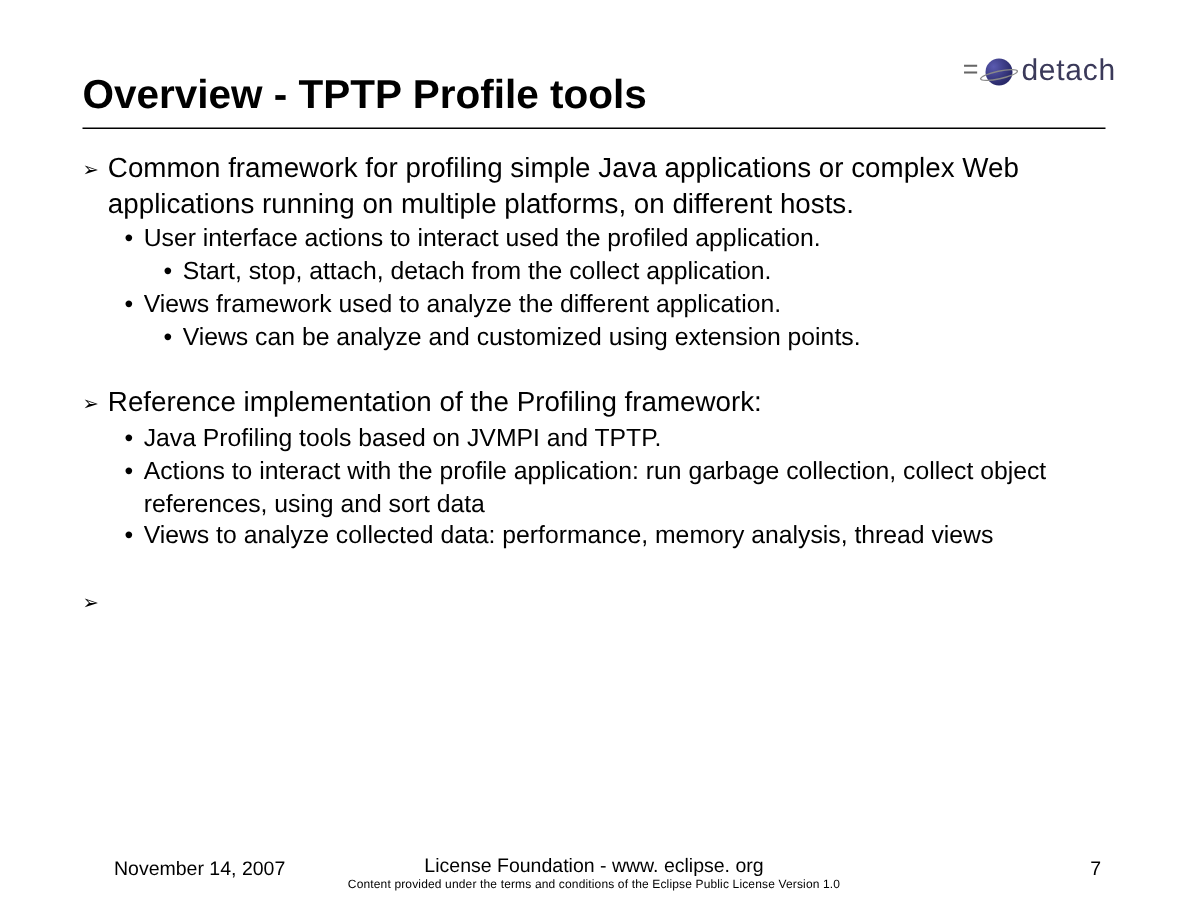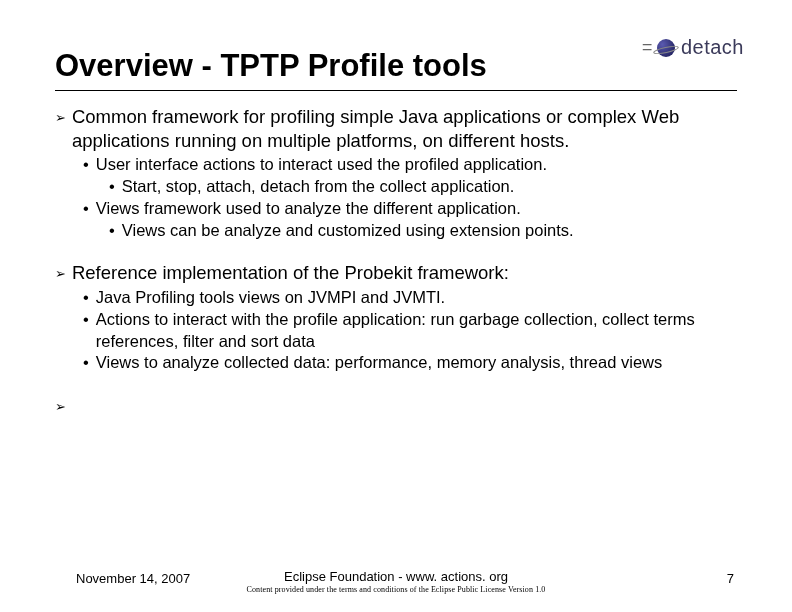--- a/index.html
+++ b/index.html
@@ -48,21 +48,21 @@
     top: 10px;
     left: -2px;
     width: 26px;
     height: 6px;
     border: 1px solid #888;
     border-radius: 50%;
     transform: rotate(-12deg);
   }
   .logo .eq { font-family: "Courier New", monospace; font-size:18px; color:#666; margin-right:-2px;}
   h1.title {
-    font-size: 31px;
+    font-size: 27px;
     font-weight: bold;
     margin: 0 0 4px 0;
     padding-top: 8px;
   }
   .rule {
     border: none;
     border-top: 1px solid #000;
     margin: 6px 0 14px 0;
   }
   .content {
@@ -112,21 +112,20 @@
     font-size: 13px;
     margin-left: 18px;
   }
   .footer-org {
     font-size: 13px;
     margin-bottom: 1px;
   }
   .footer-license {
     font-size: 8px;
     letter-spacing: 0.1px;
-    font-family: Liberation Serif, serif;
   }
   .footer-page {
     position: absolute;
     right: 58px;
     bottom: 26px;
     font-size: 13px;
   }
 </style>
 </head>
 <body>
@@ -167,45 +166,45 @@
       <li class="sub-sub">
         <span class="dot">•</span>
         <span>Views can be analyze and customized using extension points.</span>
       </li>
     </ul>
 
     <div class="block-spacer"></div>
 
     <div class="bullet-lvl1">
       <span class="marker">➢</span>
-      <span>Reference implementation of the Probekit framework:</span>
+      <span>Reference implementation of the Profiling framework:</span>
     </div>
     <ul class="sub-list">
       <li>
         <span class="dot">•</span>
-        <span>Java Profiling tools views on JVMPI and JVMTI.</span>
-      </li>
-      <li>
-        <span class="dot">•</span>
-        <span>Actions to interact with the profile application: run garbage collection, collect terms references, filter and sort data</span>
+        <span>Java Profiling tools based on JVMPI and TPTP.</span>
+      </li>
+      <li>
+        <span class="dot">•</span>
+        <span>Actions to interact with the profile application: run garbage collection, collect object references, using and sort data</span>
       </li>
       <li>
         <span class="dot">•</span>
         <span>Views to analyze collected data: performance, memory analysis, thread views</span>
       </li>
     </ul>
 
     <div class="block-spacer"></div>
 
     <div class="bullet-lvl1">
       <span class="marker">➢</span>
     </div>
 
   </div>
 
   <div class="footer-date">November 14, 2007</div>
   <div class="footer">
-    <div class="footer-org">Eclipse Foundation - www. actions. org</div>
+    <div class="footer-org">License Foundation - www. eclipse. org</div>
     <div class="footer-license">Content provided under the terms and conditions of the Eclipse Public License Version 1.0</div>
   </div>
   <div class="footer-page">7</div>
 
 </div>
 
 </body></html>

